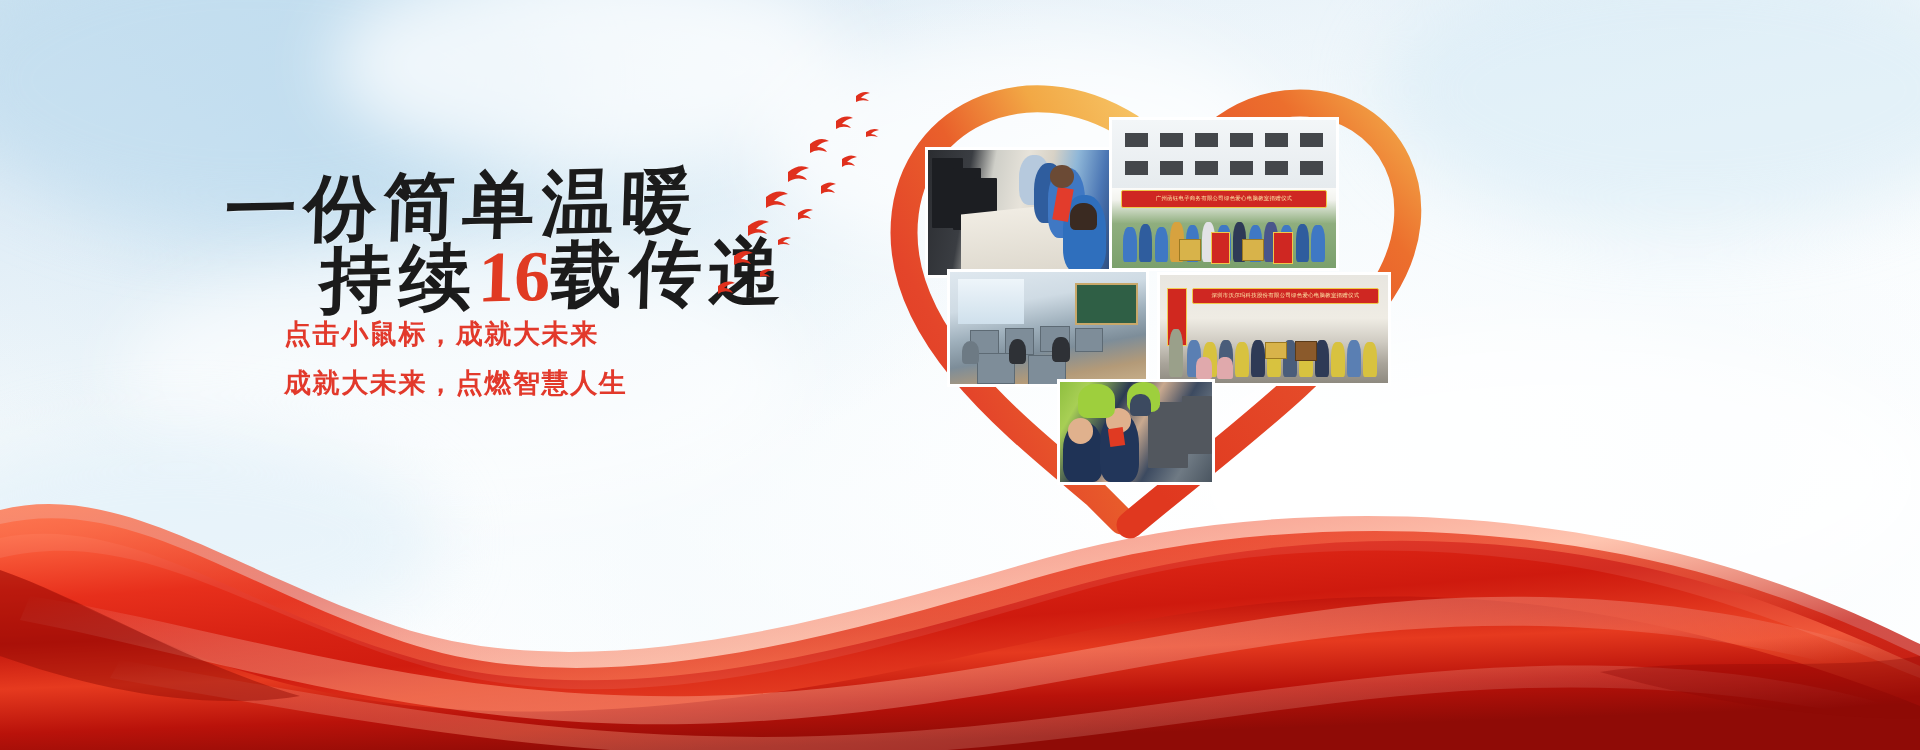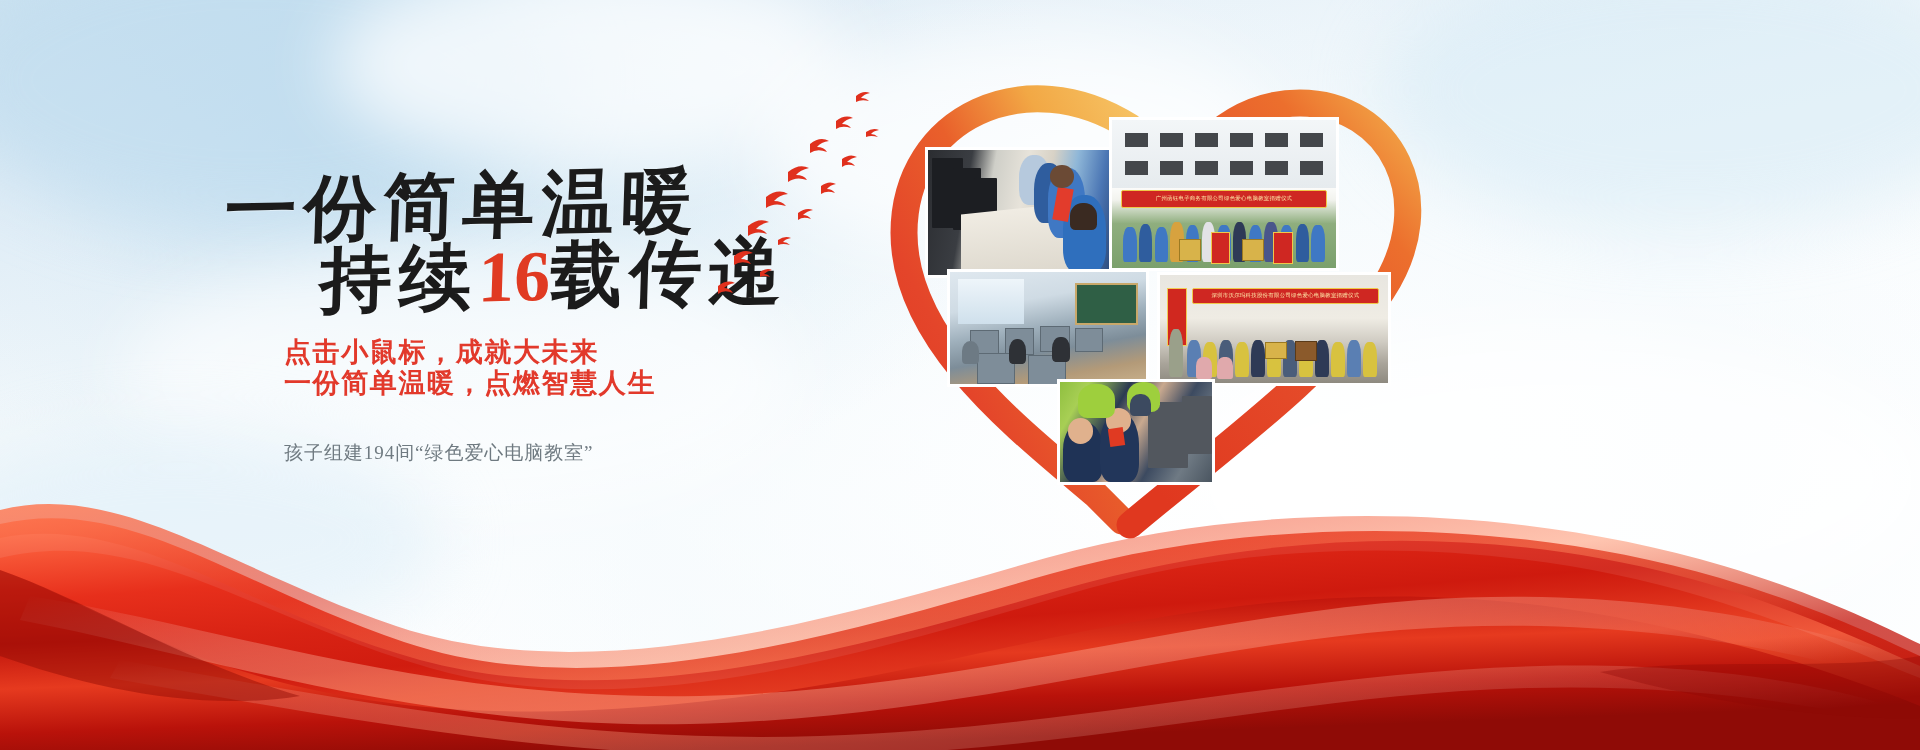--- a/index.html
+++ b/index.html
@@ -39,21 +39,21 @@
   }
   #headline1{left:225px;top:158px;font-size:72px;}
   #headline2{left:320px;top:228px;font-size:72px;}
   .hl-num{color:#e03a22;font-family:"Liberation Serif","DejaVu Serif",serif;font-weight:700;letter-spacing:0;}
   .subline{
     position:absolute;left:284px;
     color:#e2392b;font-size:27px;font-weight:700;letter-spacing:.06em;
     white-space:nowrap;
     font-family:"Liberation Sans","DejaVu Sans",sans-serif;
   }
-  #sub1{top:334px;}
+  #sub1{top:316px;}
   #sub2{top:365px;}
   .bodyline{
     position:absolute;left:284px;
     color:#6f7a81;font-size:19px;letter-spacing:.05em;white-space:nowrap;
     font-family:"Liberation Serif","DejaVu Serif",serif;
   }
   #body1{top:410px;}
   #body2{top:440px;}
 
   
@@ -133,23 +133,22 @@
 
   <div id="textblock">
 
     <div class="headline" id="headline1">一份简单温暖</div>
 
     <div class="headline" id="headline2">
       <span>持续</span><span class="hl-num">16</span><span>载传递</span>
     </div>
 
     <div class="subline" id="sub1">点击小鼠标，成就大未来</div>
-    <div class="subline" id="sub2">一份简单温暖，点燃智慧人生</div>
-
-    <div class="bodyline" id="body2">孩子组建194间“绿色爱心电脑教室”</div>
+    <div class="subline" id="sub2">成就大未来，点燃智慧人生</div>
+
   </div>
 
   <div id="birds">
     <svg width="210" height="230" viewBox="0 0 210 230" xmlns="http://www.w3.org/2000/svg">
       <g fill="#e0301d">
         <path d="M166 16 q7-6 14-3 q-6 1 -9 5 q5 0 8 3 q-8 -2 -13 1 z"></path>
         <path d="M146 41 q9-7 17-3 q-7 1 -11 6 q6 0 9 4 q-9 -3 -15 1 z"></path>
         <path d="M176 52 q7-5 13-2 q-6 1 -8 4 q4 0 7 3 q-7 -2 -12 0 z"></path>
         <path d="M120 64 q10-8 19-3 q-8 1 -12 6 q7 0 10 5 q-10 -4 -17 1 z"></path>
         <path d="M152 79 q8-6 15-2 q-6 1 -10 5 q5 0 8 4 q-8 -3 -13 1 z"></path>

